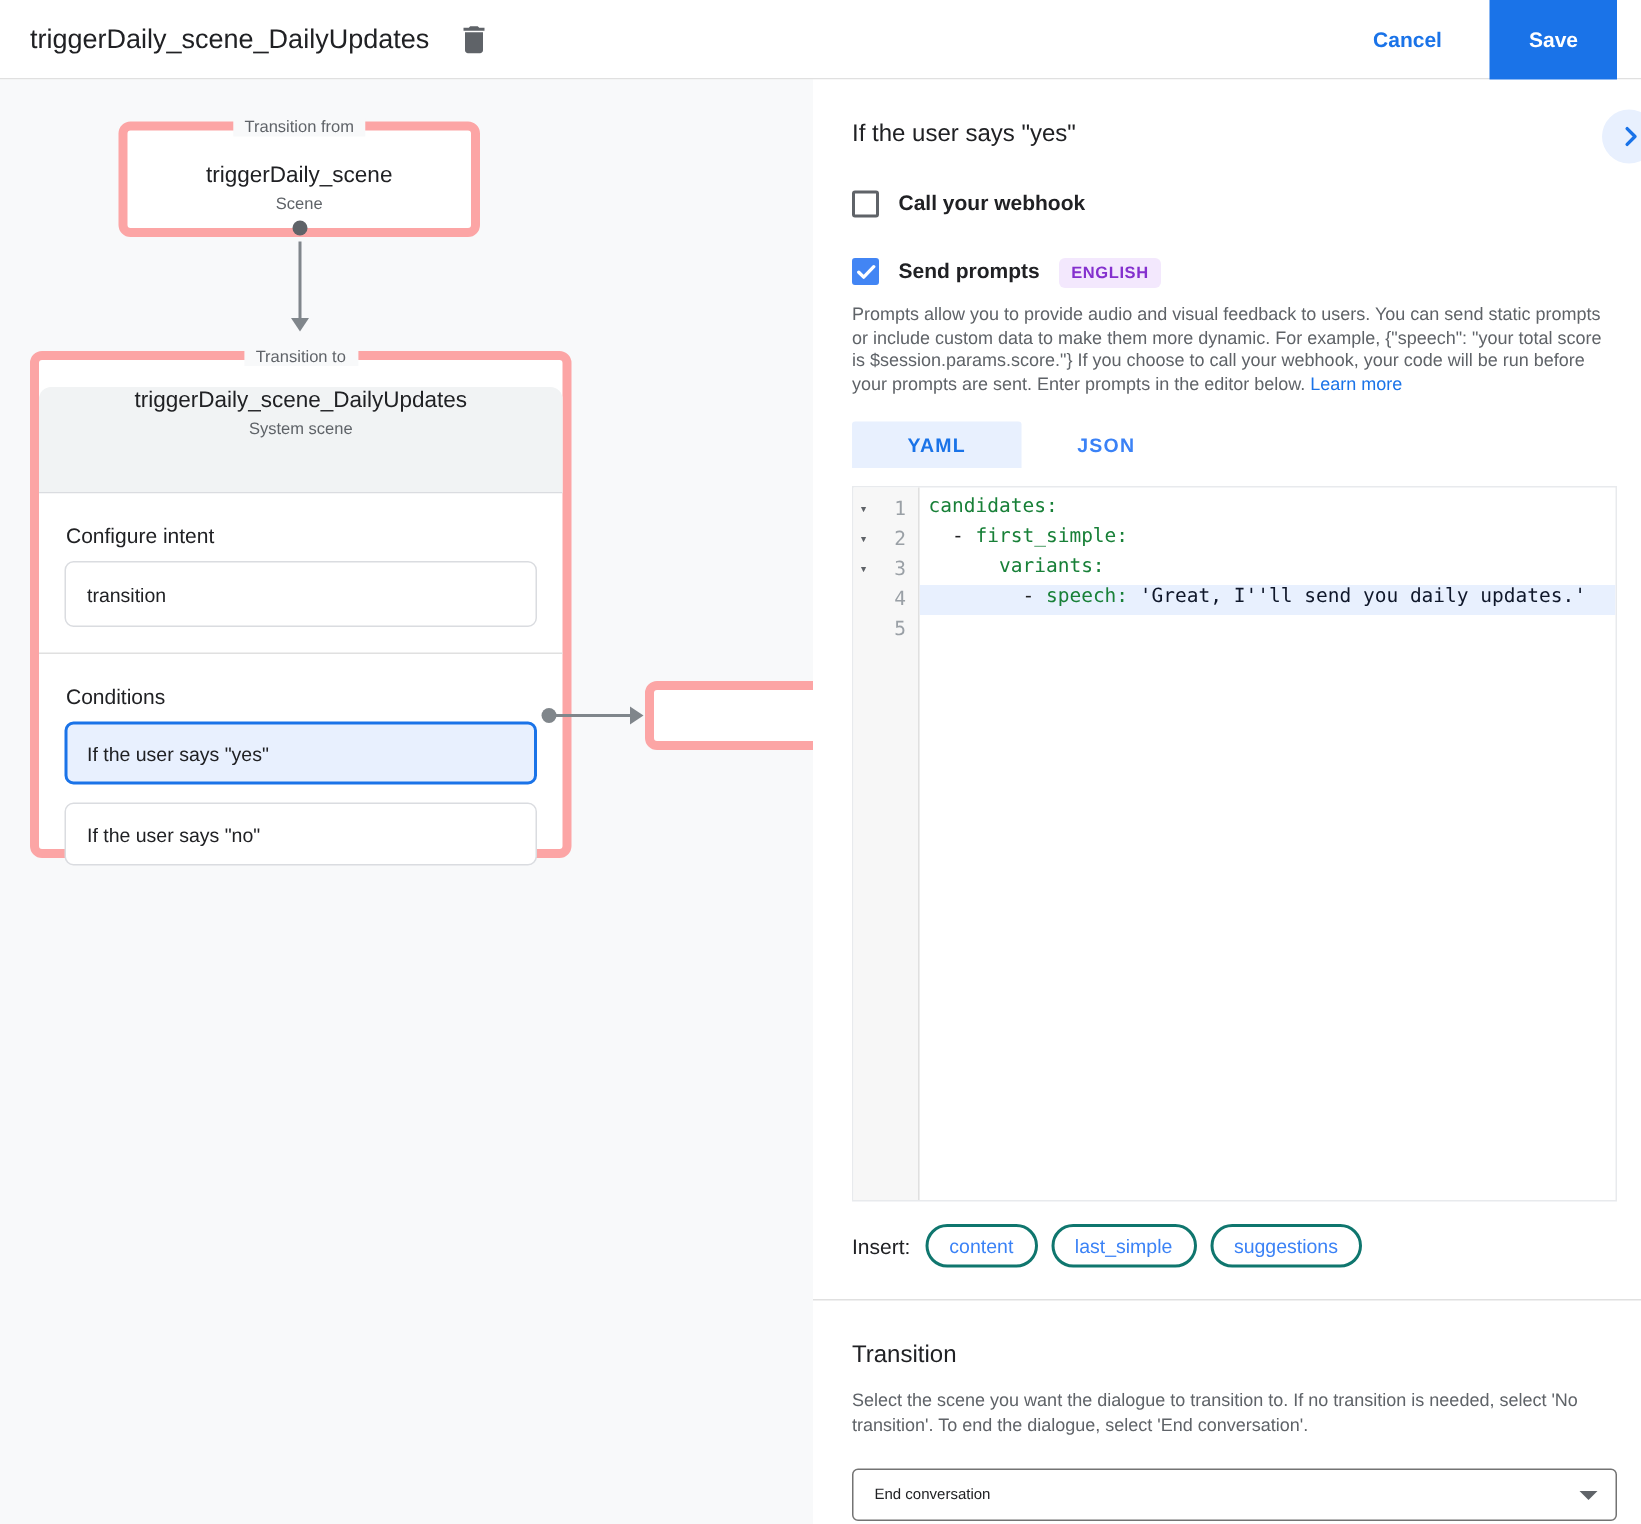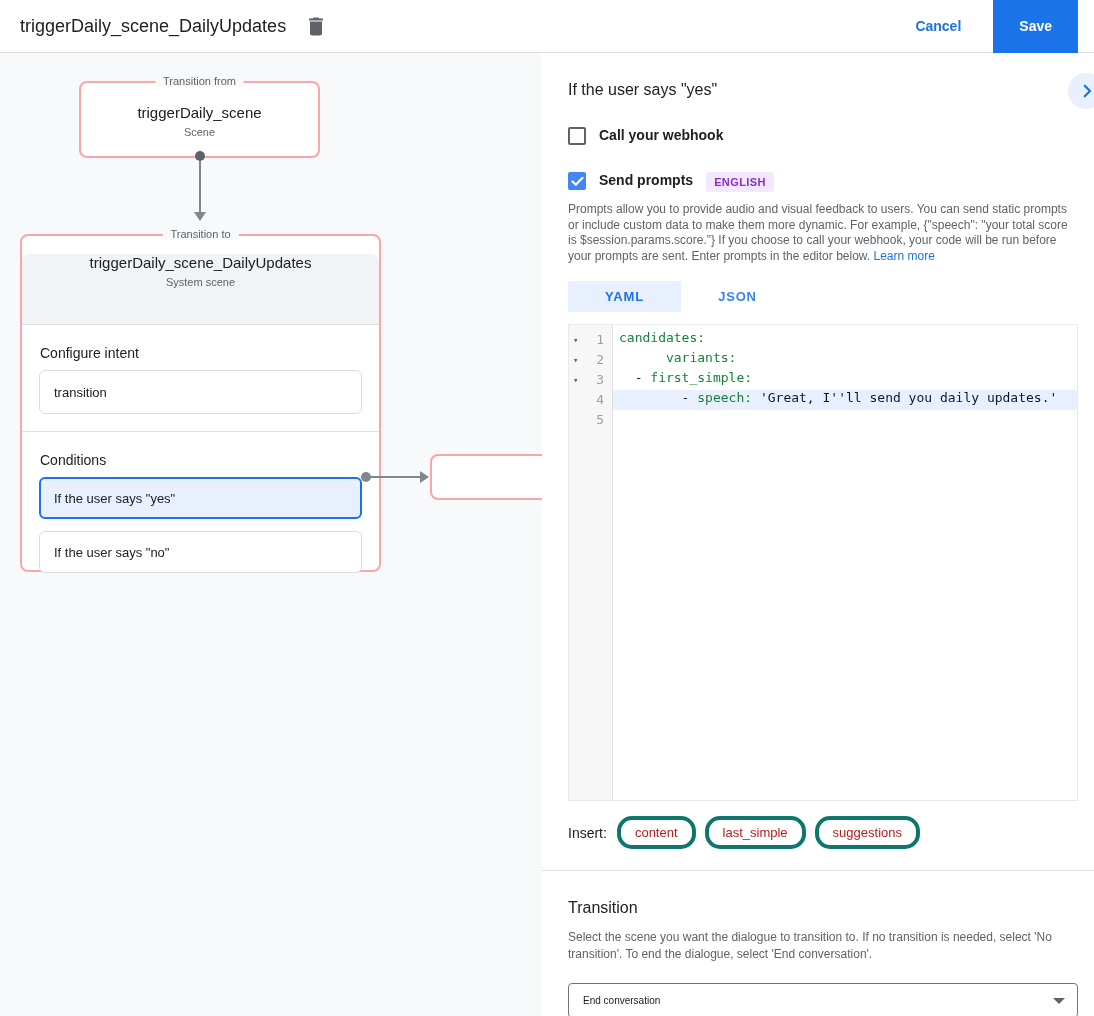--- a/index.html
+++ b/index.html
@@ -12,21 +12,21 @@
   .topbar-spacer { flex:1; }
   .cancel-btn { border:none; background:none; color:#1a73e8; font-size:14px; font-weight:bold; margin-right:32px; cursor:pointer; font-family:inherit; }
   .save-btn { background:#1a73e8; color:#fff; border:none; border-radius:4px; font-size:14px; font-weight:bold; padding:26px 26px; cursor:pointer; font-family:inherit; }
 
   
   .main { display:flex; height:963px; }
   .canvas { width:542px; background:#f8f9fa; position:relative; overflow:hidden; flex:none; }
   .panel { flex:1; background:#fff; position:relative; overflow:hidden; padding:0 16px 0 26px; }
 
   
-  .flow-node { position:absolute; background:#fff; border:2px solid #fca5a5; border-radius:8px; }
+  .flow-node { position:absolute; background:#fff; border:6px solid #fca5a5; border-radius:8px; }
   .node-label { position:absolute; top:-8px; left:50%; transform:translateX(-50%); background:#f8f9fa; padding:0 8px; font-size:11px; color:#5f6368; white-space:nowrap; }
   .node-from { left:79px; top:28px; width:241px; height:77px; text-align:center; }
   .node-title { font-size:15px; color:#202124; margin-top:21px; }
   .node-subtitle { font-size:11px; color:#5f6368; margin-top:5px; }
   .port-dot { position:absolute; left:50%; bottom:-5px; transform:translateX(-50%); width:10px; height:10px; border-radius:50%; background:#5f6368; }
 
   .arrow-v-line { position:absolute; left:199px; top:108px; width:2px; height:52px; background:#80868b; }
   .arrow-v-head { position:absolute; left:194px; top:159px; width:0; height:0; border-left:6px solid transparent; border-right:6px solid transparent; border-top:9px solid #80868b; }
 
   .node-to { left:20px; top:181px; width:361px; height:338px; }
@@ -68,21 +68,21 @@
   .fold-icon { position:absolute; left:4px; top:0; font-size:9px; color:#5f6368; line-height:20px; cursor:pointer; }
   .code-area { flex:1; padding-top:5px; overflow:hidden; cursor:text; }
   .code-line { height:20px; line-height:20px; padding-left:6px; font:13px "DejaVu Sans Mono", monospace; white-space:pre; }
   .code-line.highlight { background:#e8f0fe; }
   .tok-plain { color:#202124; }
   .tok-key { color:#188038; }
   .tok-string { color:#0f172a; }
 
   .insert-row { margin-top:15px; display:flex; align-items:center; }
   .insert-label { font-size:14px; color:#202124; margin-right:10px; }
-  .chip { border:4px solid #0f766e; border-radius:15px; background:#fff; padding:5px 14px; font-size:13px; color:#b91c1c; margin-right:9px; cursor:pointer; font-family:inherit; }
+  .chip { border:2px solid #0f766e; border-radius:15px; background:#fff; padding:5px 14px; font-size:13px; color:#3b82f6; margin-right:9px; cursor:pointer; font-family:inherit; }
 
   .panel-divider { border:none; border-top:1px solid #e0e0e0; margin:21px -16px 0 -26px; }
 
   .transition-heading { margin-top:28px; font-size:16px; font-weight:normal; color:#202124; }
   .transition-desc { margin-top:12px; font-size:12px; line-height:17px; color:#5f6368; max-width:505px; }
   .dropdown { margin-top:20px; width:510px; height:35px; border:1px solid #737373; border-radius:4px; background:#fff; display:flex; align-items:center; justify-content:space-between; padding:0 12px 0 14px; font-size:10px; color:#202124; cursor:pointer; }
   .caret-icon { width:0; height:0; border-left:6px solid transparent; border-right:6px solid transparent; border-top:6px solid #5f6368; }
 </style>
 </head>
 <body>
@@ -181,22 +181,22 @@
     <div class="editor">
       <div class="gutter">
         <div class="gutter-row"><span class="fold-icon">▾</span><span>1</span></div>
         <div class="gutter-row"><span class="fold-icon">▾</span><span>2</span></div>
         <div class="gutter-row"><span class="fold-icon">▾</span><span>3</span></div>
         <div class="gutter-row"><span>4</span></div>
         <div class="gutter-row"><span>5</span></div>
       </div>
       <div class="code-area">
         <div class="code-line"><span class="tok-key">candidates:</span></div>
+        <div class="code-line"><span class="tok-plain">  - </span><span class="tok-key">first_simple:</span></div>
         <div class="code-line"><span class="tok-plain">      </span><span class="tok-key">variants:</span></div>
-        <div class="code-line"><span class="tok-plain">  - </span><span class="tok-key">first_simple:</span></div>
         <div class="code-line highlight"><span class="tok-plain">        - </span><span class="tok-key">speech:</span><span class="tok-plain"> </span><span class="tok-string">'Great, I''ll send you daily updates.'</span></div>
         <div class="code-line"></div>
       </div>
     </div>
 
     <div class="insert-row">
       <span class="insert-label">Insert:</span>
       <button class="chip">content</button>
       <button class="chip">last_simple</button>
       <button class="chip">suggestions</button>

